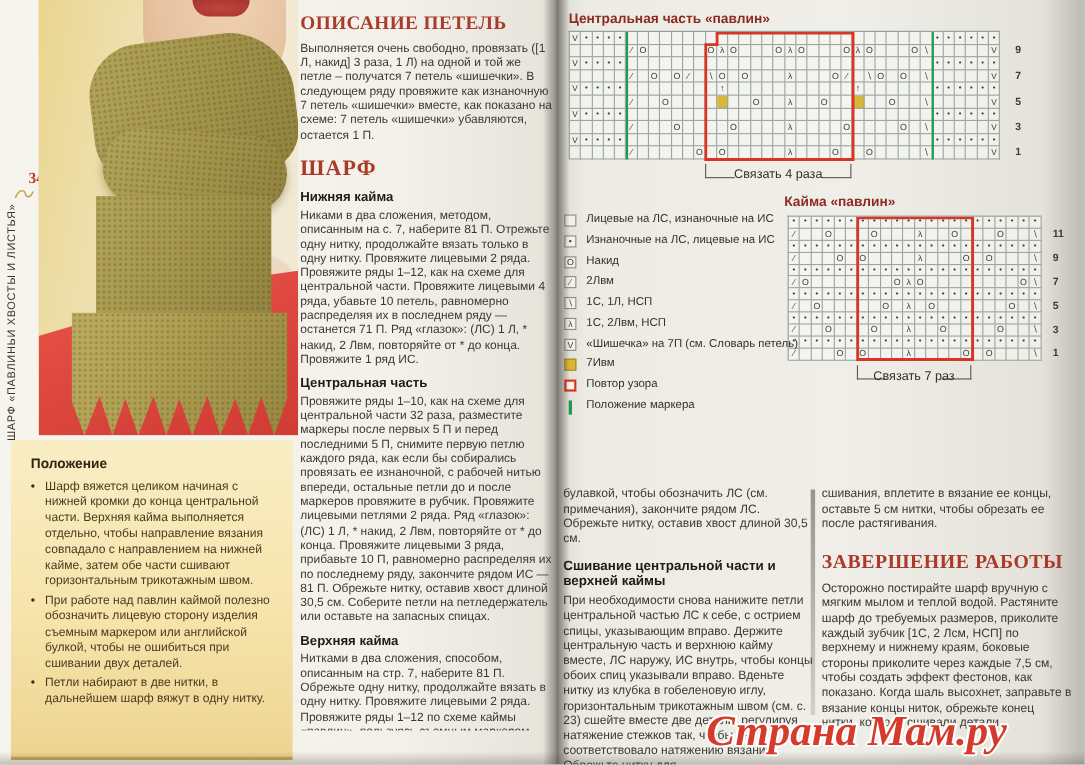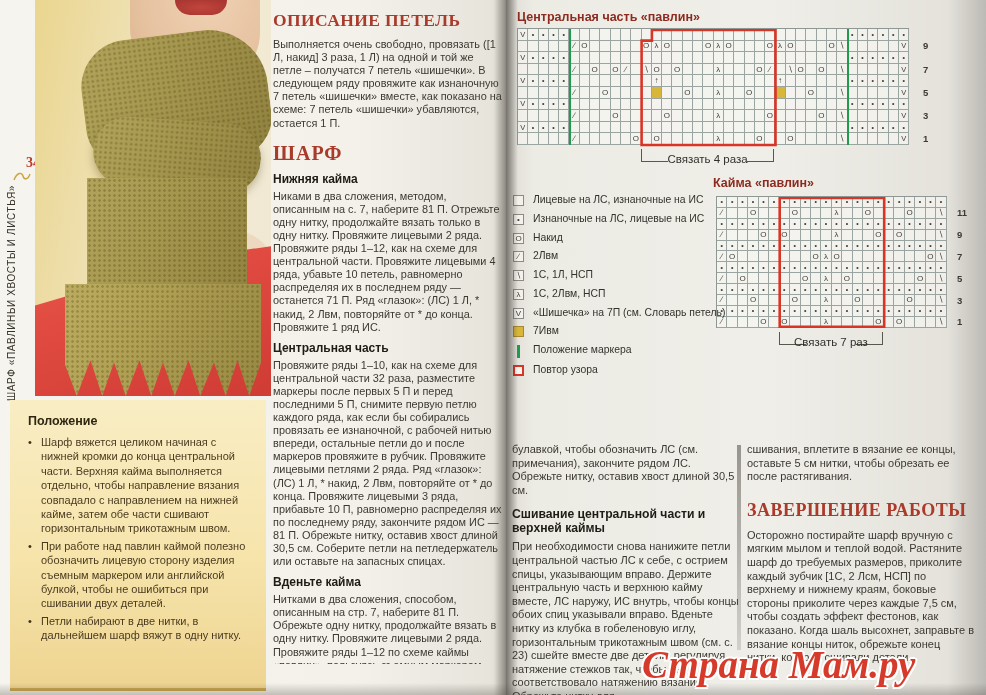--- a/index.html
+++ b/index.html
@@ -146,21 +146,21 @@
   </div>
 
   <div id="middle-col" class="abs">
       <div class="h1-serif">ОПИСАНИЕ ПЕТЕЛЬ</div>
       <p class="body-p">Выполняется очень свободно, провязать ([1 Л, накид] 3 раза, 1 Л) на одной и той же петле – получатся 7 петель «шишечки». В следующем ряду провяжите как изнаночную 7 петель «шишечки» вместе, как показано на схеме: 7 петель «шишечки» убавляются, остается 1 П.</p>
       <div class="h1-serif h1-sharf">ШАРФ</div>
       <div class="h2-bold">Нижняя кайма</div>
       <p class="body-p">Никами в два сложения, методом, описанным на с. 7, наберите 81 П. Отрежьте одну нитку, продолжайте вязать только в одну нитку. Провяжите лицевыми 2 ряда. Провяжите ряды 1–12, как на схеме для центральной части. Провяжите лицевыми 4 ряда, убавьте 10 петель, равномерно распределяя их в последнем ряду — останется 71 П. Ряд «глазок»: (ЛС) 1 Л, * накид, 2 Лвм, повторяйте от * до конца. Провяжите 1 ряд ИС.</p>
       <div class="h2-bold">Центральная часть</div>
       <p class="body-p">Провяжите ряды 1–10, как на схеме для центральной части 32 раза, разместите маркеры после первых 5 П и перед последними 5 П, снимите первую петлю каждого ряда, как если бы собирались провязать ее изнаночной, с рабочей нитью впереди, остальные петли до и после маркеров провяжите в рубчик. Провяжите лицевыми петлями 2 ряда. Ряд «глазок»: (ЛС) 1 Л, * накид, 2 Лвм, повторяйте от * до конца. Провяжите лицевыми 3 ряда, прибавьте 10 П, равномерно распределяя их по последнему ряду, закончите рядом ИС — 81 П. Обрежьте нитку, оставив хвост длиной 30,5 см. Соберите петли на петледержатель или оставьте на запасных спицах.</p>
-      <div class="h2-bold">Вденьте кайма</div>
+      <div class="h2-bold">Верхняя кайма</div>
       <p class="body-p">Нитками в два сложения, способом, описанным на стр. 7, наберите 81 П. Обрежьте одну нитку, продолжайте вязать в одну нитку. Провяжите лицевыми 2 ряда. Провяжите ряды 1–12 по схеме каймы «павлин», пользуясь съемным маркером или английской</p>
     </div>
 </div>
 
 <div id="right-page" class="abs">
 
   <div class="abs chart-title" style="left:12px;top:10px;">Центральная часть «павлин»</div>
   <div id="chart1" class="abs grid-box" style="left:12px;top:28px;">
       <div class="grid-row">
         <div class="cell c-v" style="width: 10.3px; height: 11.6px;">V</div>
@@ -933,29 +933,29 @@
         <div class="lg-label">«Шишечка» на 7П (см. Словарь петель)</div>
       </div>
       <div class="lg-item">
         <div class="lg-symwrap">
           <div class="lg-sym yellow"></div>
         </div>
         <div class="lg-label">7Ивм</div>
       </div>
       <div class="lg-item">
         <div class="lg-symwrap">
-          <div class="lg-greenline"></div>
-        </div>
-        <div class="lg-label">Положение маркера</div>
+          <div class="lg-sym redbox"></div>
+        </div>
+        <div class="lg-label">Повтор узора</div>
       </div>
       <div class="lg-item">
         <div class="lg-symwrap">
-          <div class="lg-sym redbox"></div>
-        </div>
-        <div class="lg-label">Повтор узора</div>
+          <div class="lg-greenline"></div>
+        </div>
+        <div class="lg-label">Положение маркера</div>
       </div>
     </div>
 
   <div class="bcol" style="left:7px;">
     <p class="body-p">булавкой, чтобы обозначить ЛС (см. примечания), закончите рядом ЛС. Обрежьте нитку, оставив хвост длиной 30,5 см.</p>
     <div class="h2-bold">Сшивание центральной части и верхней каймы</div>
     <p class="body-p">При необходимости снова нанижите петли центральной частью ЛС к себе, с острием спицы, указывающим вправо. Держите центральную часть и верхнюю кайму вместе, ЛС наружу, ИС внутрь, чтобы концы обоих спиц указывали вправо. Вденьте нитку из клубка в гобеленовую иглу, горизонтальным трикотажным швом (см. с. 23) сшейте вместе две детали, регулируя натяжение стежков так, чтобы оно соответствовало натяжению вязания. Обрежьте нитку для</p>
   </div>
 
   <div class="bcol" style="left:242px;">

